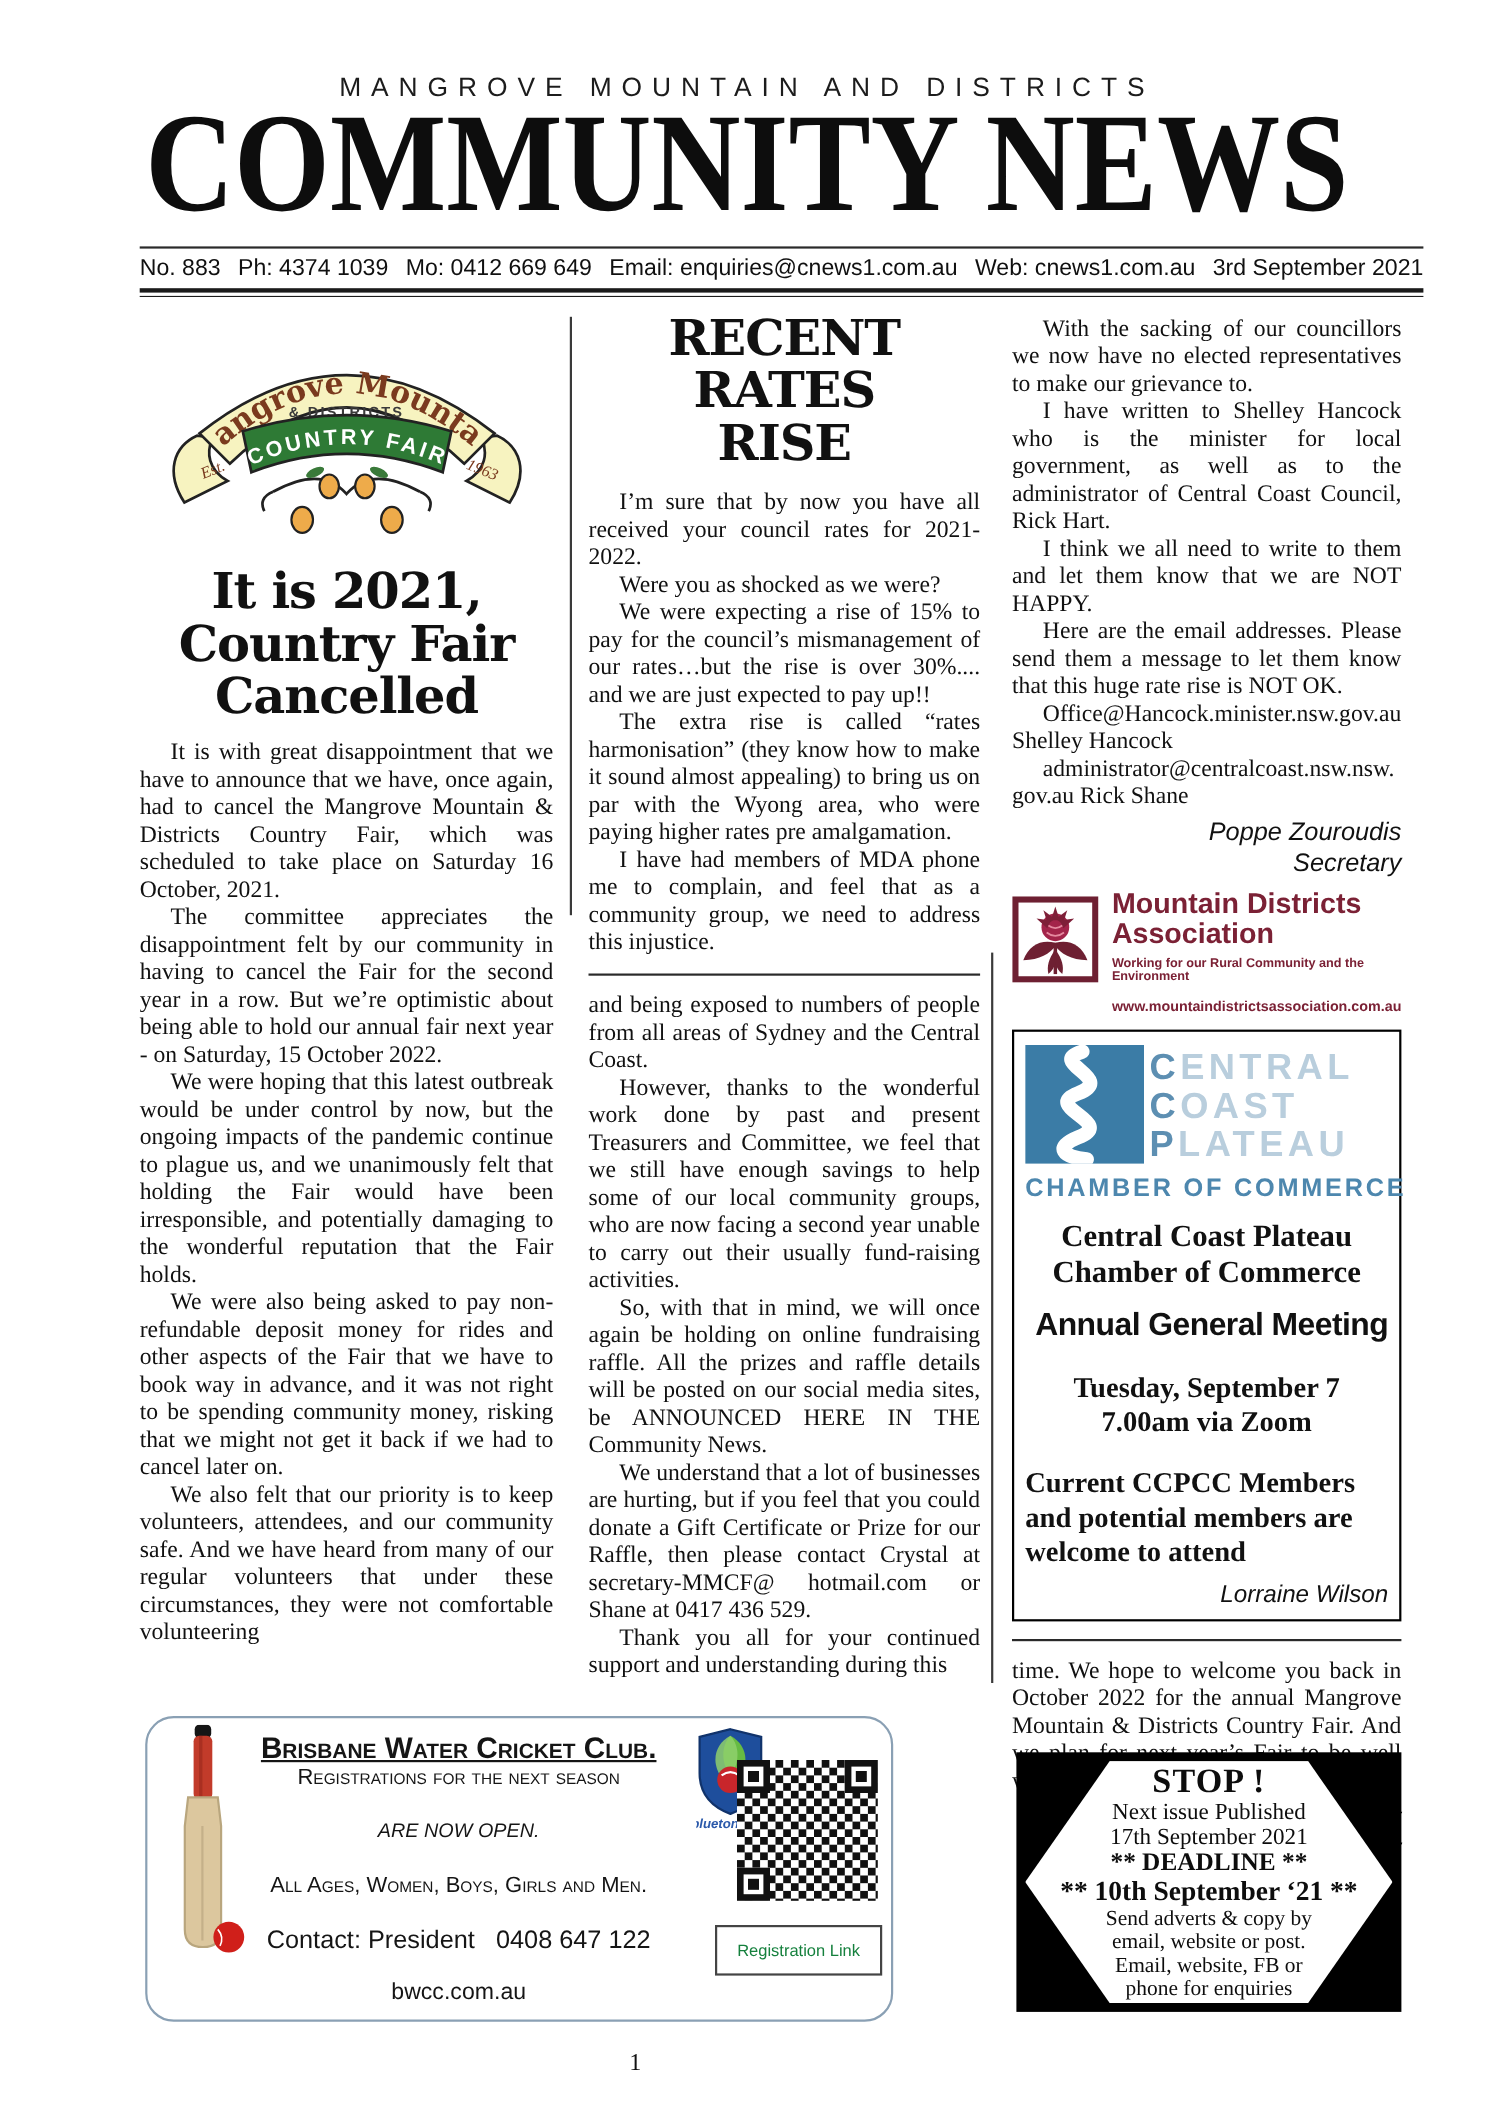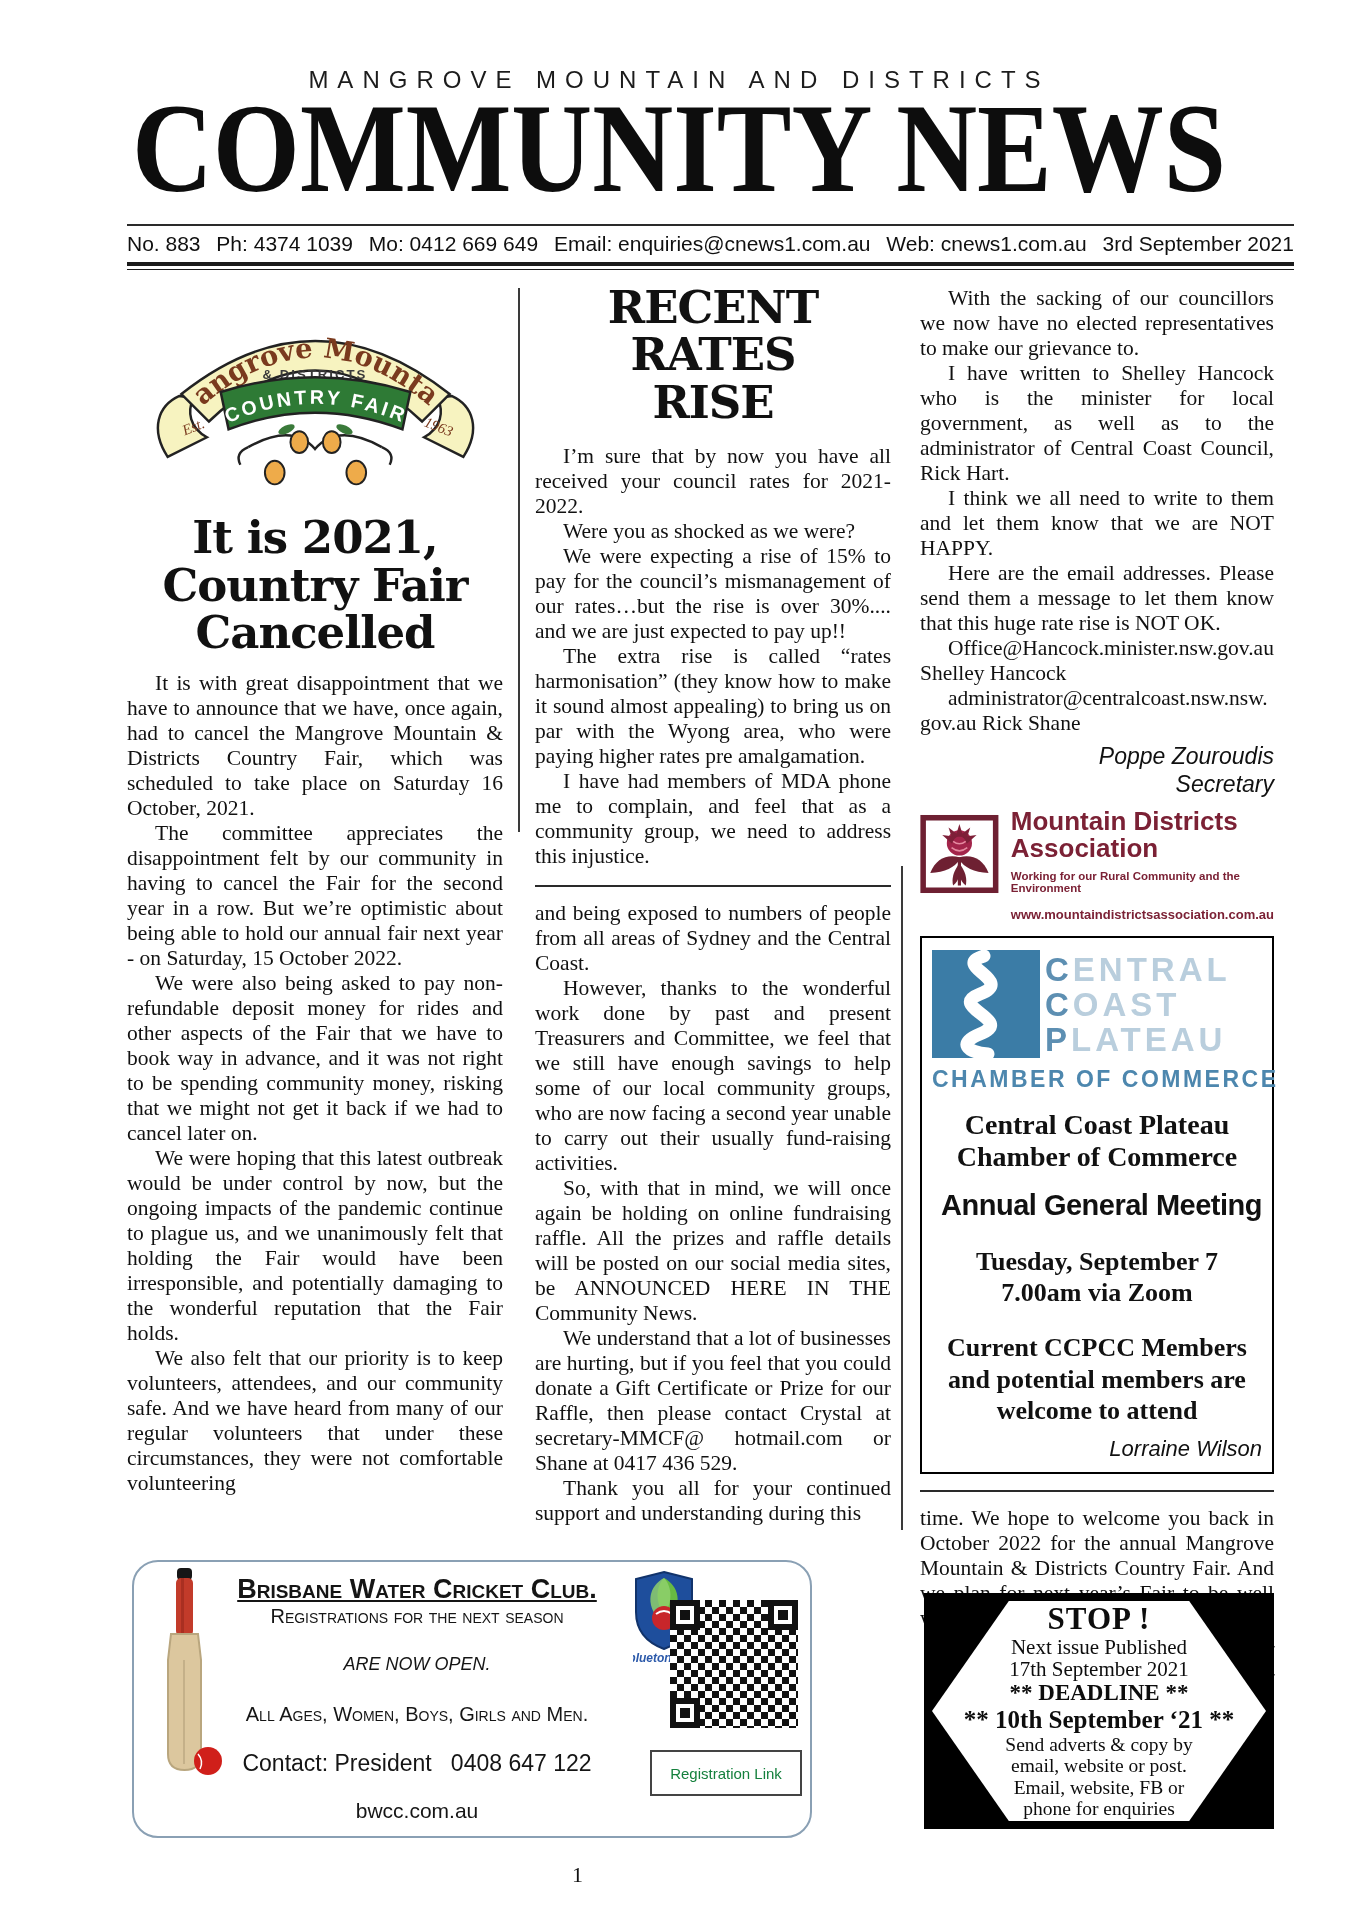--- a/index.html
+++ b/index.html
@@ -54,21 +54,21 @@
   .ccp-logo-row { display:flex; align-items:flex-start; gap:5px; }
   .ccp-lines { font-family:"Liberation Sans", sans-serif; font-weight:bold; font-size:33px;
                line-height:1.07; letter-spacing:4px; margin-top:2px; white-space:nowrap; }
   .ccp-i { color:#5d8fb2; } .ccp-r { color:#b9cedd; }
   .ccp-chamber { color:#4d87ae; font-family:"Liberation Sans", sans-serif; font-weight:bold;
                  font-size:23px; letter-spacing:2.5px; margin-top:8px; text-align:center; white-space:nowrap; }
   .ccp-org  { font-weight:bold; font-size:28px; line-height:1.15; text-align:center; margin-top:16px; }
   .ccp-agm  { font-family:Liberation Sans, sans-serif; font-weight:bold; font-size:29px;
               text-align:right; margin-top:16px; letter-spacing:-0.5px; }
   .ccp-when { font-weight:bold; font-size:26px; line-height:1.2; text-align:center; margin-top:24px; }
-  .ccp-who  { font-weight:bold; font-size:26px; line-height:1.2; text-align:center; margin-top:24px; }
+  .ccp-who  { font-weight:bold; font-size:26px; line-height:1.2; text-align:left; margin-top:24px; }
   .ccp-sig  { font-family:"Liberation Sans", sans-serif; font-style:italic; text-align:right;
               font-size:22px; margin-top:10px; }
 
   
   .cricket { position:absolute; left:100px; top:1560px; width:680px; height:278px;
              border:2px solid #8aa0b4; border-radius:26px; background:#fff; }
   .cricket-text { position:absolute; left:88px; top:12px; width:390px; text-align:center;
              font-family:"Liberation Sans", sans-serif; color:#151515; }
   .ct-title { font-variant:small-caps; font-weight:bold; font-size:27px; text-decoration:underline; }
   .ct-line1 { font-variant:small-caps; font-size:20px; }
@@ -152,22 +152,22 @@
     </svg>
 
     <div class="fair-headline">
       <div>It is 2021,</div>
       <div>Country Fair</div>
       <div>Cancelled</div>
     </div>
 
     <p class="body">It is with great disappointment that we have to announce that we have, once again, had to cancel the Mangrove Mountain &amp; Districts Country Fair, which was scheduled to take place on Saturday 16 October, 2021.</p>
     <p class="body">The committee appreciates the disappointment felt by our community in having to cancel the Fair for the second year in a row. But we’re optimistic about being able to hold our annual fair next year - on Saturday, 15 October 2022.</p>
+    <p class="body">We were hoping that this latest outbreak would be under control by now, but the ongoing impacts of the pandemic continue to plague us, and we unanimously felt that holding the Fair would have been irresponsible, and potentially damaging to the wonderful reputation that the Fair holds.</p>
     <p class="body">We were also being asked to pay non-refundable deposit money for rides and other aspects of the Fair that we have to book way in advance, and it was not right to be spending community money, risking that we might not get it back if we had to cancel later on.</p>
-    <p class="body">We were hoping that this latest outbreak would be under control by now, but the ongoing impacts of the pandemic continue to plague us, and we unanimously felt that holding the Fair would have been irresponsible, and potentially damaging to the wonderful reputation that the Fair holds.</p>
     <p class="body">We also felt that our priority is to keep volunteers, attendees, and our community safe. And we have heard from many of our regular volunteers that under these circumstances, they were not comfortable volunteering</p>
   </div>
 
   <div class="col2">
     <div class="rates-headline">
       <div>RECENT RATES</div>
       <div>RISE</div>
     </div>
     <p class="body">I’m sure that by now you have all received your council rates for 2021-2022.</p>
     <p class="body">Were you as shocked as we were?</p>

